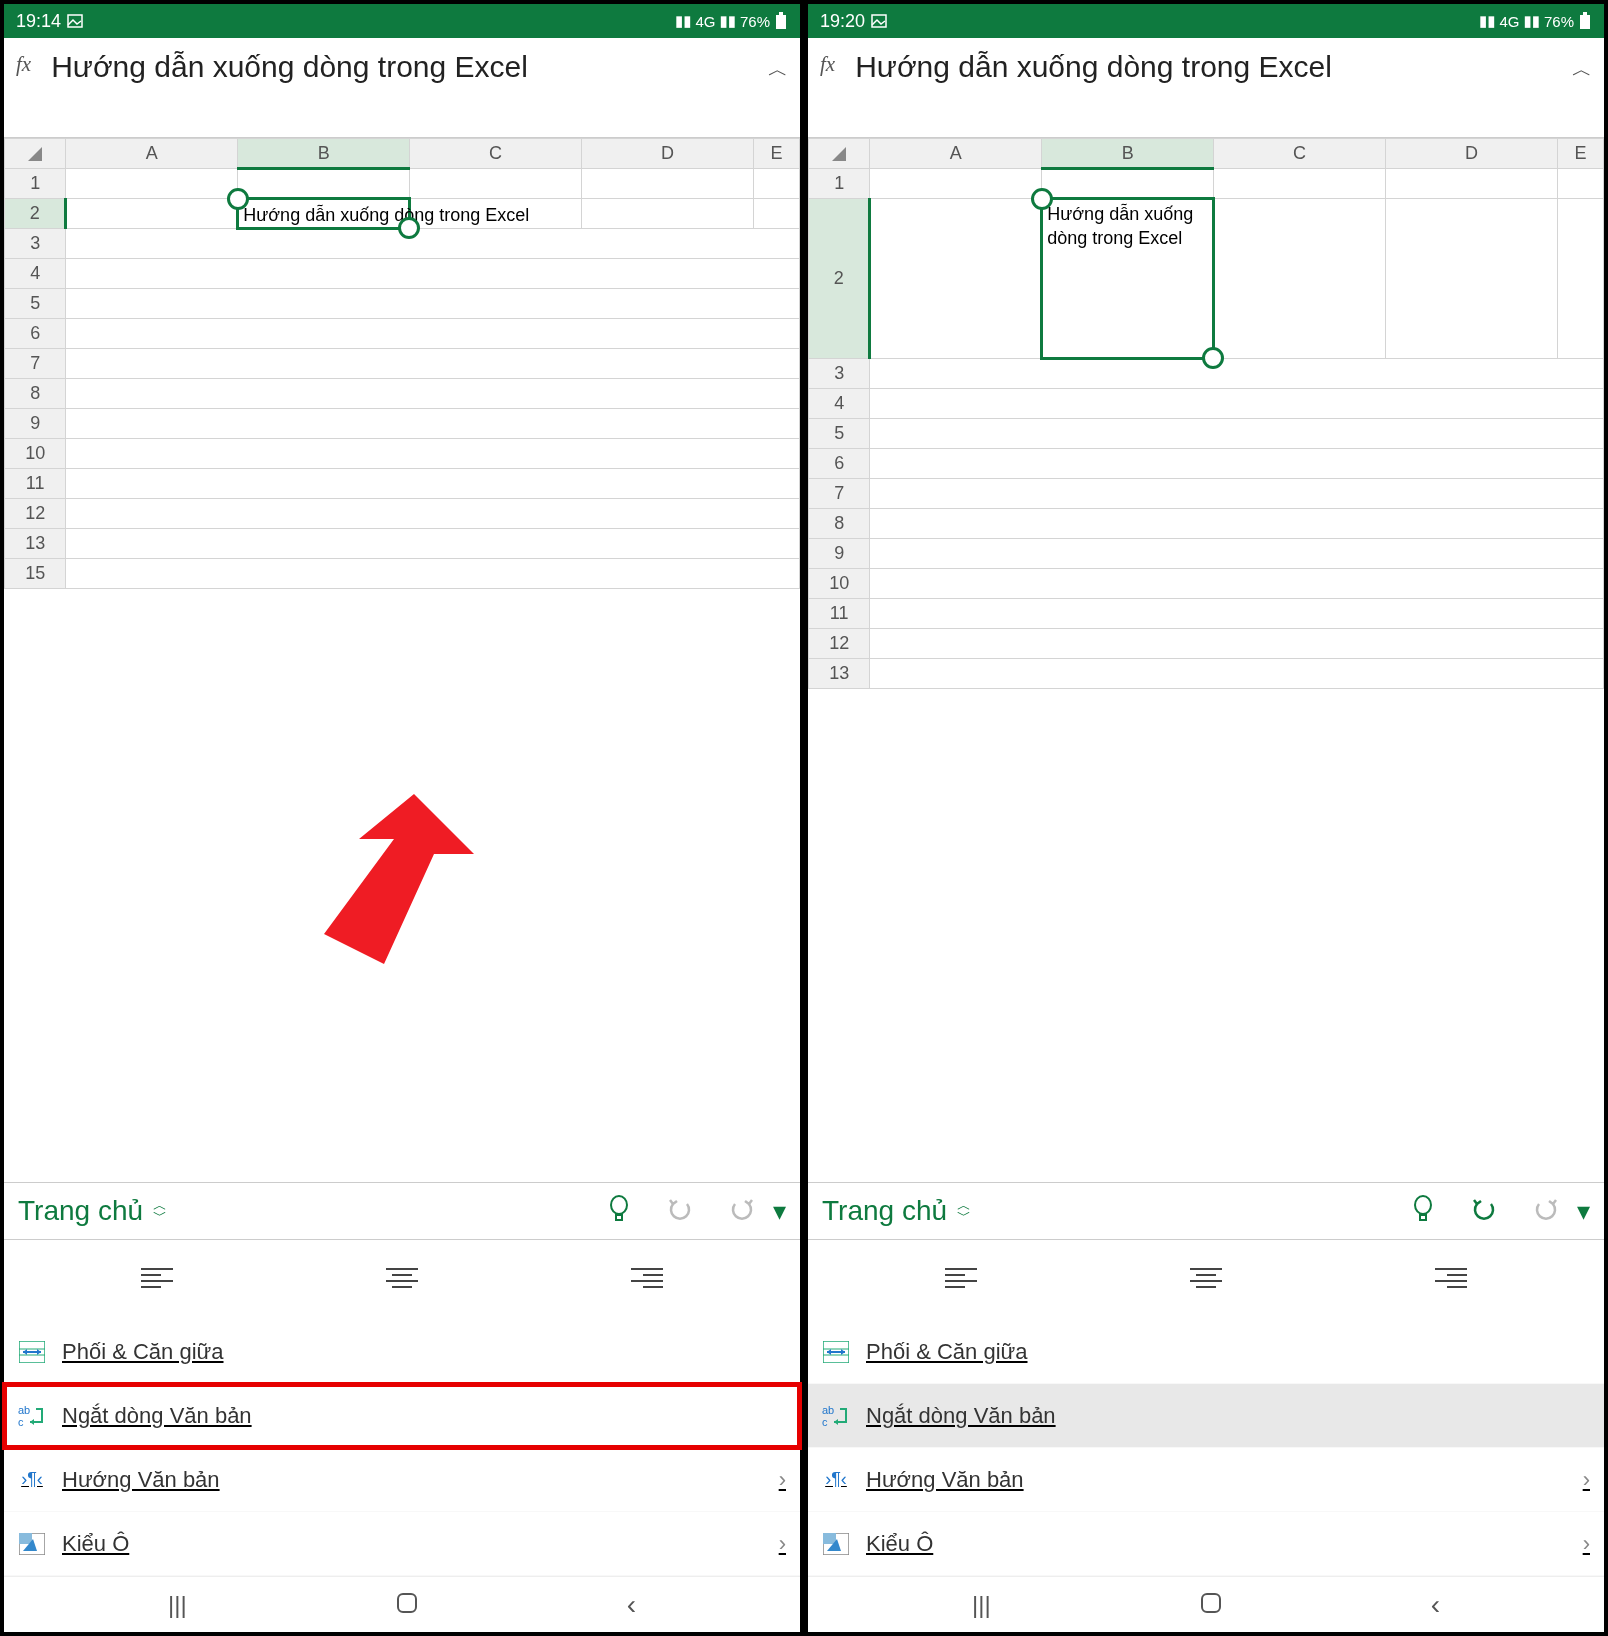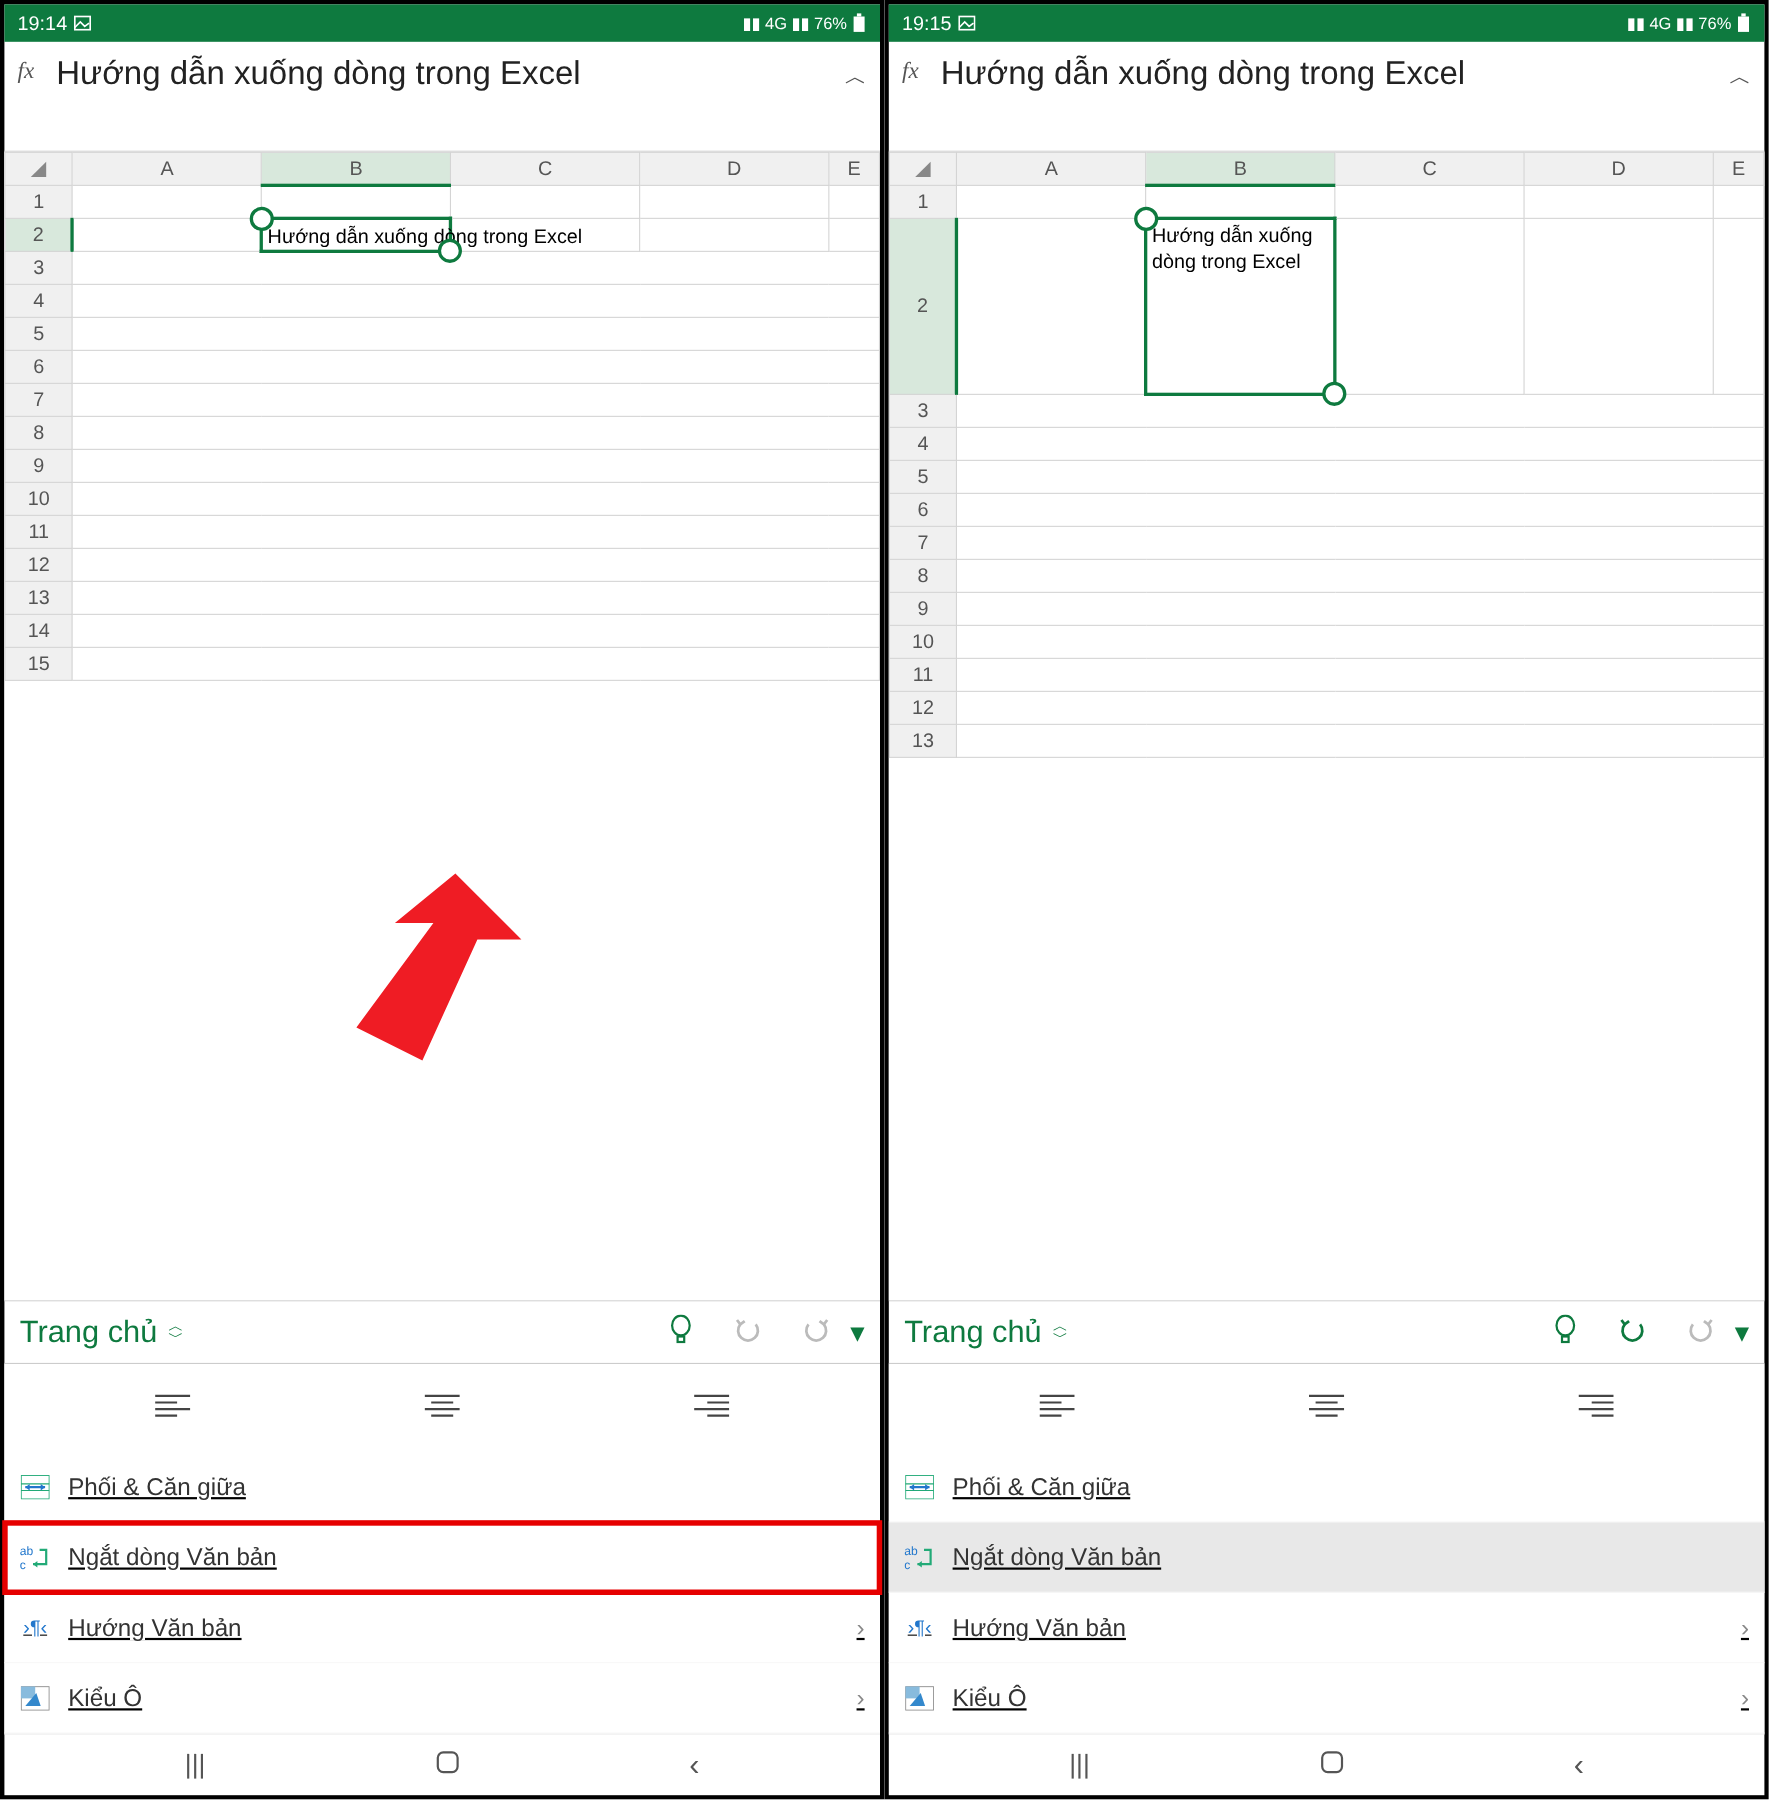--- a/index.html
+++ b/index.html
@@ -157,24 +157,20 @@
           </tr>
       <tr>
             <td class="row-head">12</td>
             <td colspan="5"></td>
           </tr>
       <tr>
             <td class="row-head">13</td>
             <td colspan="5"></td>
           </tr>
       <tr>
-            <td class="row-head">14</td>
-            <td colspan="5"></td>
-          </tr>
-      <tr>
             <td class="row-head">15</td>
             <td colspan="5"></td>
           </tr>
     </tbody>
       </table>
   </div>
 
   <div class="ribbon-tab">
     <span class="tab-name">Trang chủ</span>
     <span class="tab-chev">︿<br>﹀</span>
@@ -268,21 +264,21 @@
   </div>
 
   <svg class="red-arrow" style="top:780px;left:260px" width="220" height="240">
     <polygon points="150,10 210,70 170,70 120,180 60,150 130,55 95,55" fill="#ef1c24"></polygon>
   </svg>
 </div>
 
 <div class="phone">
   <div class="status-bar">
     <div class="status-left">
-      <span>19:15</span>
+      <span>19:20</span>
       <svg class="icon-svg" width="16" height="16">
           <rect x="1" y="2" width="14" height="12" fill="none" stroke="#fff" stroke-width="1.5"></rect>
           <polyline points="1,12 6,7 10,11 14,8" fill="none" stroke="#fff" stroke-width="1.5"></polyline>
         </svg>
     </div>
     <div class="status-right">
       <span>▮▮</span>
       <span>4G</span>
       <span>▮▮</span>
       <span>76%</span>

